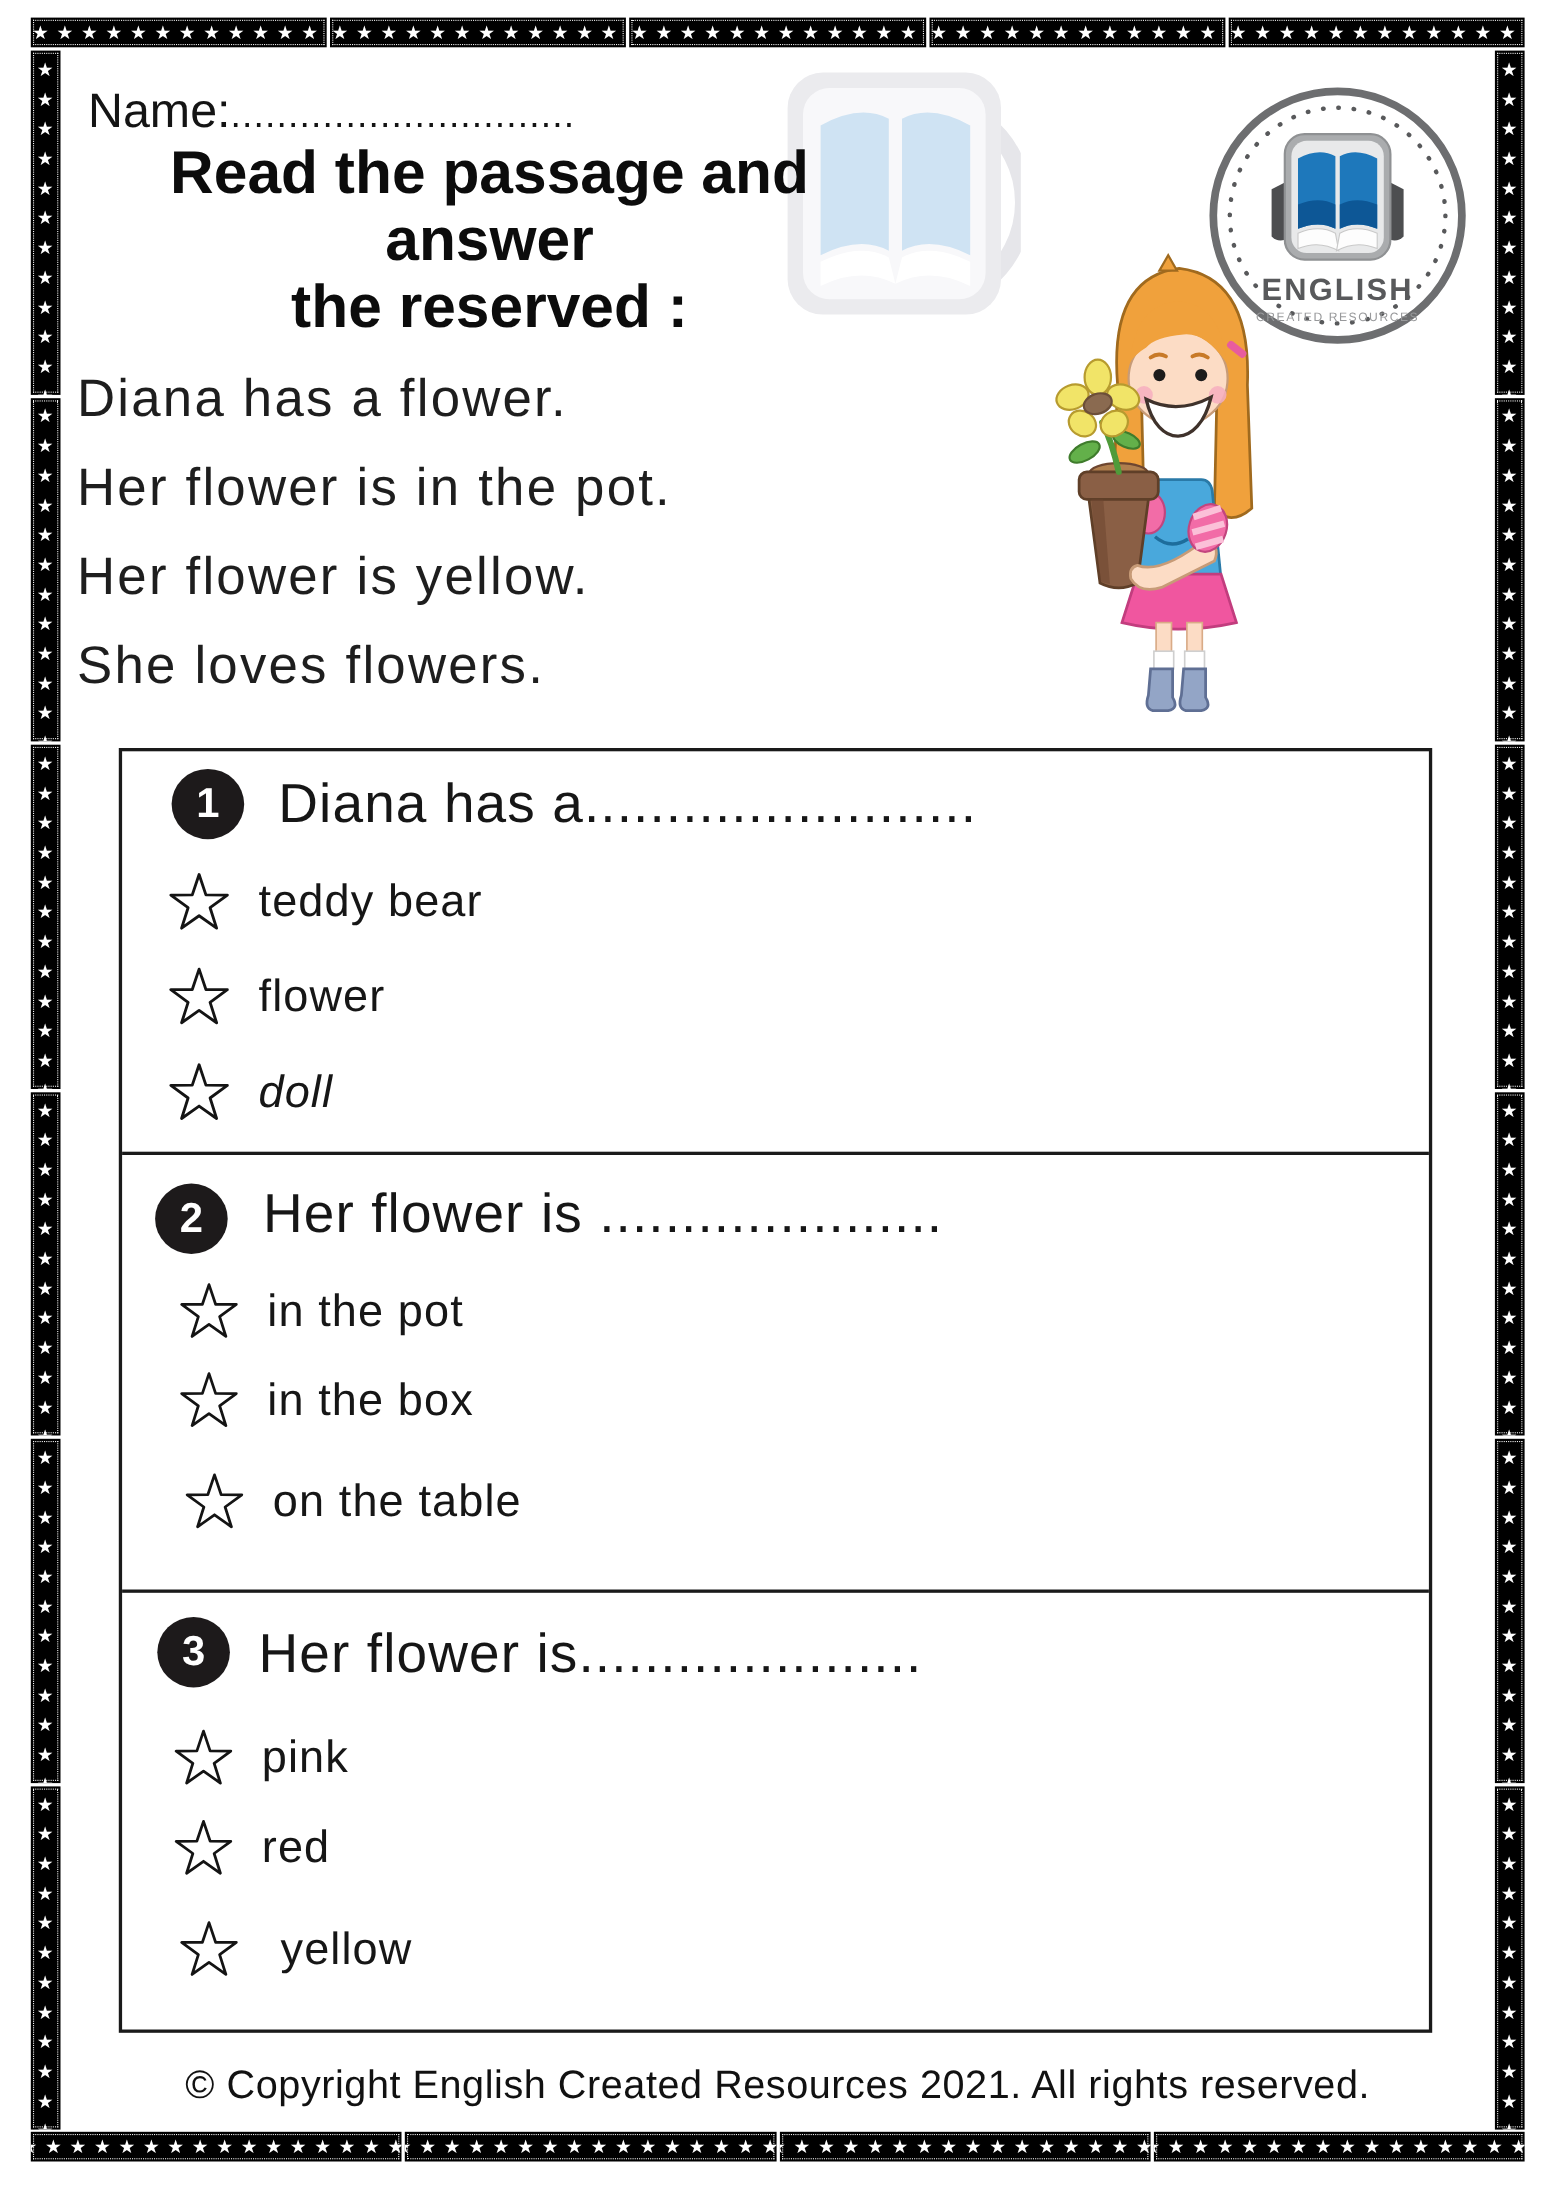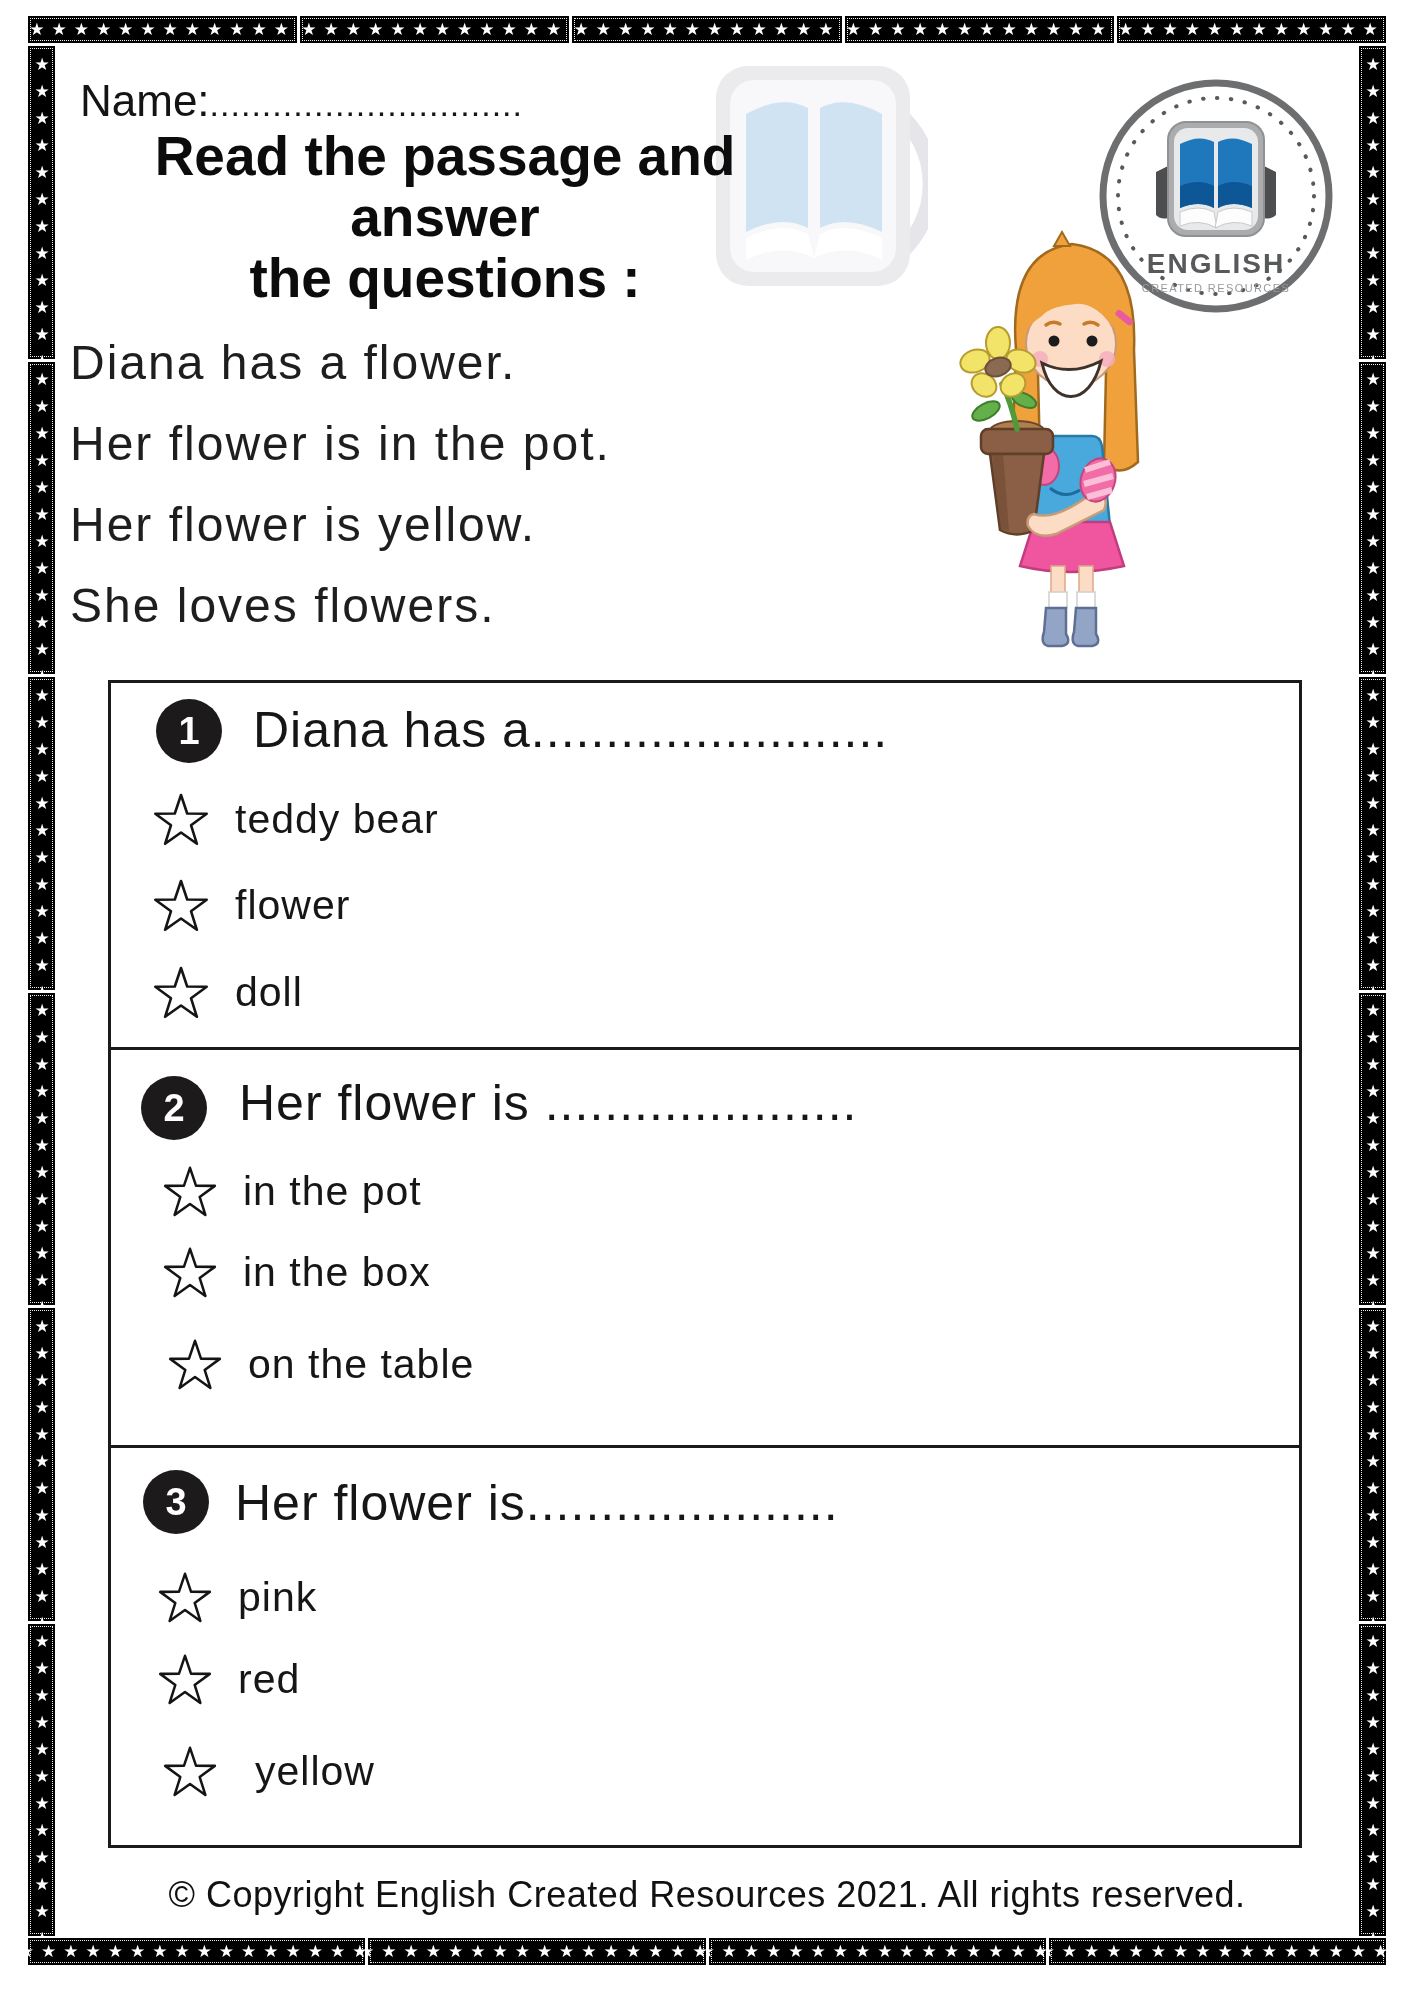--- a/index.html
+++ b/index.html
@@ -90,21 +90,21 @@
     <path d="M46 178 Q82 160 108 174 L114 198 Q82 182 46 200 Z" fill="#ffffff"></path>
     <path d="M182 178 Q146 160 120 174 L114 198 Q146 182 182 200 Z" fill="#ffffff"></path>
   </svg>
 
   <div class="name-row">
     <span class="name-label">Name:</span><span class="name-dots">..............................</span>
   </div>
 
   <div class="title">
     <div>Read the passage and answer</div>
-    <div>the questions :</div>
+    <div>the reserved :</div>
   </div>
 
   <svg class="logo" viewBox="0 0 240 240" aria-hidden="true">
     <circle cx="120" cy="120" r="113" fill="#ffffff" stroke="#6d6e70" stroke-width="7"></circle>
     <circle cx="120" cy="120" r="98" fill="none" stroke="#58595b" stroke-width="4" stroke-dasharray="0.5 13.5" stroke-linecap="round"></circle>
     <g>
       <path d="M60 96 L72 90 L72 142 Q65 144 60 139 Z" fill="#4d4e50"></path>
       <path d="M180 96 L168 90 L168 142 Q175 144 180 139 Z" fill="#4d4e50"></path>
       <rect x="72" y="46" width="96" height="114" rx="18" fill="#aaacae" stroke="#8f9193" stroke-width="2"></rect>
       <rect x="78" y="52" width="84" height="102" rx="14" fill="#e8e9ea"></rect>
@@ -194,21 +194,21 @@
           <polygon points="30,6 36.2,24.5 55.7,24.7 40,36.2 45.9,54.8 30,43.5 14.1,54.8 20,36.2 4.3,24.7 23.8,24.5" fill="#ffffff" stroke="#141414" stroke-width="2.6" stroke-linejoin="round"></polygon>
         </svg>
         <span class="lbl">teddy bear</span>
       </div>
       <div class="opt" style="left:40px;top:191px;">
         <svg width="60" height="60" viewBox="0 0 60 60">
           <polygon points="30,6 36.2,24.5 55.7,24.7 40,36.2 45.9,54.8 30,43.5 14.1,54.8 20,36.2 4.3,24.7 23.8,24.5" fill="#ffffff" stroke="#141414" stroke-width="2.6" stroke-linejoin="round"></polygon>
         </svg>
         <span class="lbl">flower</span>
       </div>
-      <div class="opt" style="left:40px;top:278px;">
+      <div class="opt" style="left:40px;top:278px;font-style:italic;">
         <svg width="60" height="60" viewBox="0 0 60 60">
           <polygon points="30,6 36.2,24.5 55.7,24.7 40,36.2 45.9,54.8 30,43.5 14.1,54.8 20,36.2 4.3,24.7 23.8,24.5" fill="#ffffff" stroke="#141414" stroke-width="2.6" stroke-linejoin="round"></polygon>
         </svg>
         <span class="lbl">doll</span>
       </div>
     </div>
 
     <div class="qsec s2" style="top:364px;height:398px;">
       <div class="badge" style="left:30px;top:26px;">2</div>
       <div class="prompt" style="left:128px;top:24px;">Her flower is .....................</div>

